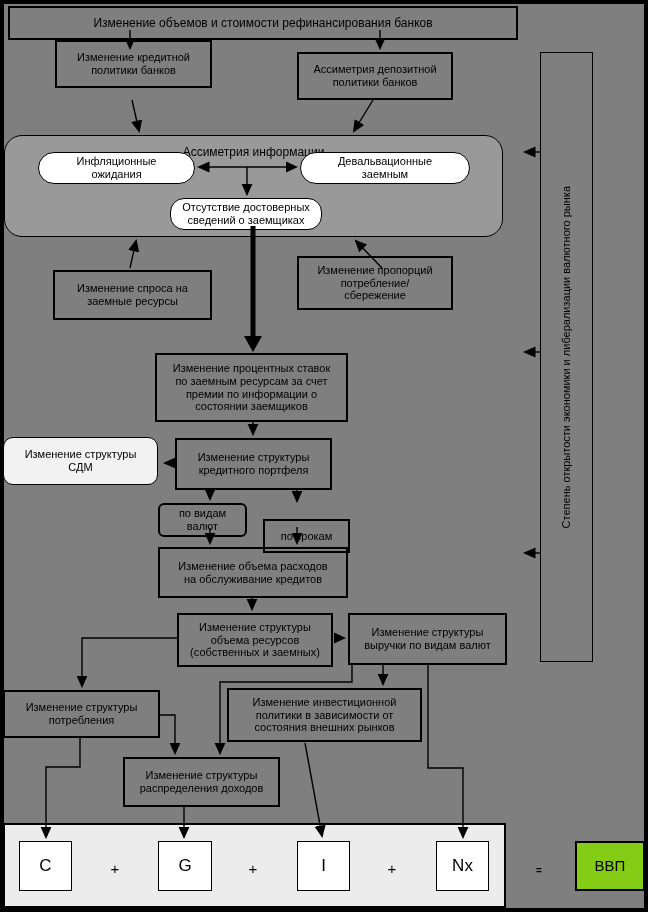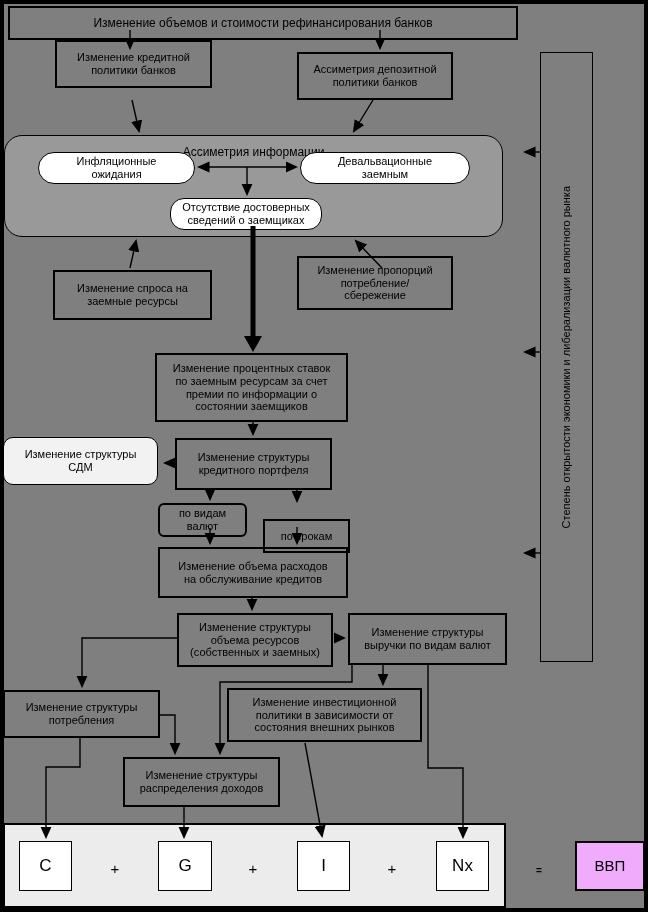--- a/index.html
+++ b/index.html
@@ -14,21 +14,21 @@
     text-align:center;font-size:11px;line-height:1.18;white-space:pre-line;
     padding:15px 3px;background:transparent;
   }
   .thin{border-width:1.5px;}
   .oval{background:#fff;border-width:1.5px;border-radius:18px;}
   .container-round{border-radius:18px;background:#999;border-width:1.5px;}
   .label-only{border:none;background:transparent;}
   .light{background:#f2f2f2;border-radius:10px;border-width:1.5px;}
   .bottom-strip{background:#ececec;}
   .white-box{background:#fff;border-width:1.5px;font-size:17px;}
-  .gray-box{background:#f0abfc;font-size:15px;}
+  .gray-box{background:#84cc16;font-size:15px;}
   .sym{font-size:15px;}
   .eq{font-size:10px;font-weight:bold;}
   .title{font-size:12px;}
   .vert{writing-mode:vertical-rl;transform:rotate(180deg);}
   svg.overlay{position:absolute;left:0;top:0;pointer-events:none;}
   svg.overlay line, svg.overlay polyline{stroke:#000;stroke-width:1.4;fill:none;}
 </style>
 </head>
 <body>
 

